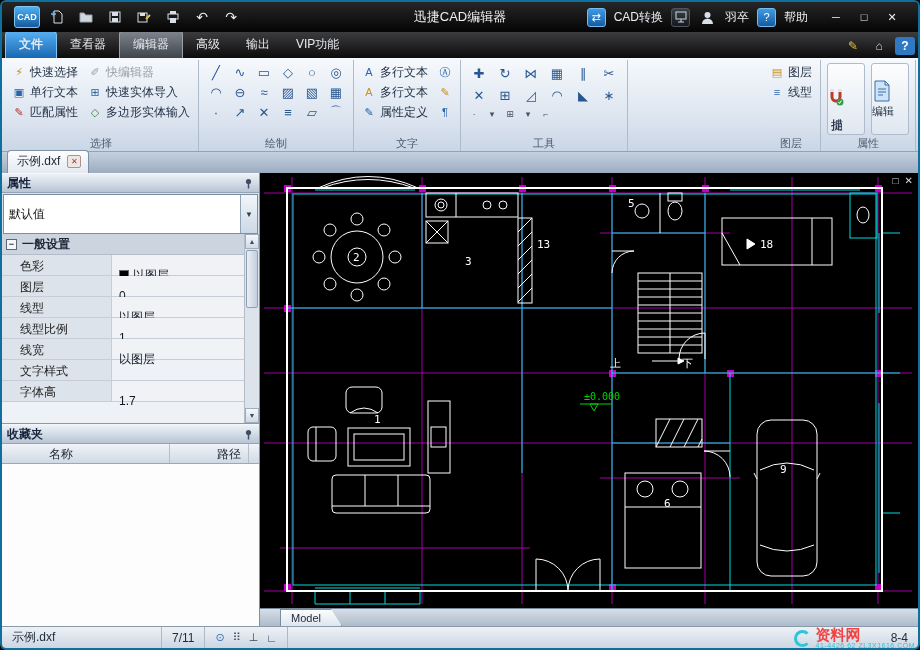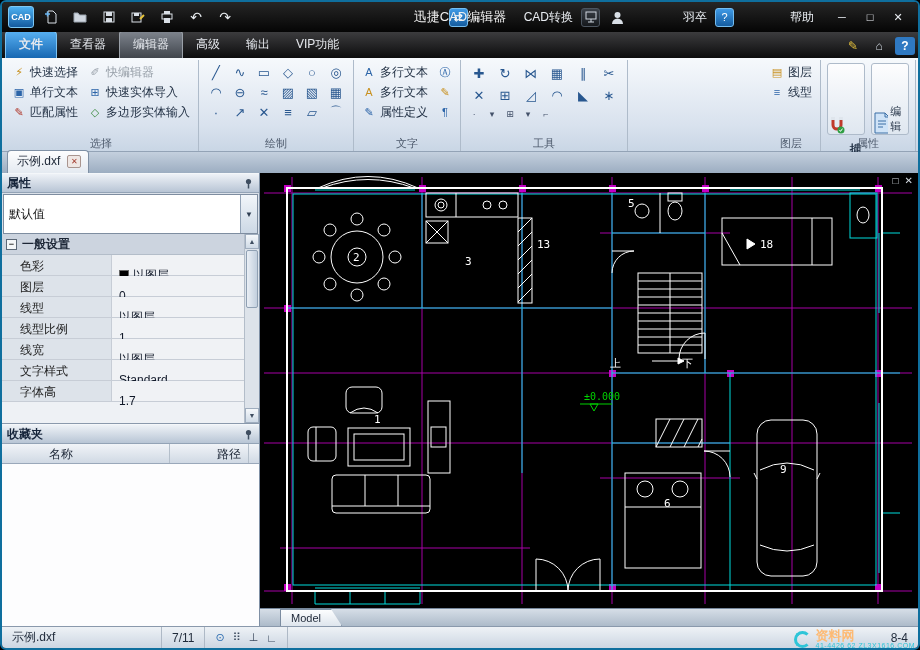--- a/index.html
+++ b/index.html
@@ -3,33 +3,33 @@
 <meta charset="utf-8">
 <style>
   * { margin:0; padding:0; box-sizing:border-box; }
   html,body { width:920px; height:650px; overflow:hidden; background:#000;
               font-family:"Liberation Sans","DejaVu Sans",sans-serif; }
   .window { width:920px; height:650px; display:flex; flex-direction:column;
             border:2px solid #0f6f9e; border-radius:6px; overflow:hidden; background:#0a0a0a; }
 
   
   .titlebar { height:30px; background:linear-gradient(#262626,#050505); display:flex;
-              align-items:center; gap:5px; padding:0 6px; position:relative; flex:none; }
+              align-items:center; gap:5px; padding:0 12px; position:relative; flex:none; }
   .cad-logo { width:26px; height:22px; border-radius:3px; background:linear-gradient(#4db1f2,#145a9e);
               color:#fff; font-size:9px; font-weight:bold; display:flex; align-items:center;
               justify-content:center; border:1px solid #7cc8f5; }
   .tb-btn { width:24px; height:22px; display:flex; align-items:center; justify-content:center;
             border-radius:3px; color:#e8ecf0; font-size:14px; }
   .tb-title { position:absolute; left:50%; transform:translateX(-50%); color:#f0f0f0; font-size:13px; }
   .tb-right { margin-left:auto; display:flex; align-items:center; gap:8px; }
   .chip-icon { width:19px; height:19px; border-radius:3px; display:flex; align-items:center;
                justify-content:center; font-size:11px; color:#fff; }
   .chip-blue { background:linear-gradient(#3f9ae6,#155c9f); border:1px solid #74bdf0; }
   .chip-dark { background:linear-gradient(#3a4048,#15181c); border:1px solid #4c555f; }
-  .tb-text { color:#e9edf2; font-size:12px;margin-left:48px; }
+  .tb-text { color:#e9edf2; font-size:12px; }
   .winctl { display:flex; margin-left:6px; }
   .winctl span { width:28px; height:20px; display:flex; align-items:center; justify-content:center;
                  color:#e9edf2; font-size:11px; }
 
   
   .menubar { height:26px; background:linear-gradient(#3c3c3e,#0c0c0d); display:flex;
              align-items:flex-end; padding:0 3px; flex:none; }
   .mtab { padding:4px 13px 5px; color:#e6e9ee; font-size:12px; }
   .mtab-file { background:linear-gradient(#56aef0,#1767b2); border:1px solid #7ec4f4;
                border-bottom:none; border-radius:4px 4px 0 0; font-weight:bold; }
@@ -56,21 +56,21 @@
   .c-green{color:#3b8a3f} .c-gray{color:#9aa2ab}
   .rbtn.disabled { color:#98a0a9; }
   .draw-grid { display:grid; grid-template-columns:repeat(6,24px); grid-auto-rows:20px; }
   .draw-grid span { display:flex; align-items:center; justify-content:center; font-size:13px;
                     color:#28578f; border-radius:2px; }
   .tool-grid { display:grid; grid-template-columns:repeat(6,26px); grid-auto-rows:22px; }
   .tool-grid span { display:flex; align-items:center; justify-content:center; font-size:13px; color:#28578f; }
   .tool-mini { display:flex; gap:2px; height:15px; }
   .tool-mini span { width:16px; display:flex; align-items:center; justify-content:center;
                     font-size:9px; color:#44526a; }
-  .bigbtn { width:38px; display:flex; flex-direction:row; align-items:flex-end; justify-content:center;
+  .bigbtn { width:38px; display:flex; flex-direction:column; align-items:flex-start; justify-content:center;
             gap:2px; border:1px solid #aebbca; border-radius:3px; margin:1px;
             background:linear-gradient(#fdfdfe,#dfe7f0); }
   .bigbtn .vtext { writing-mode:vertical-rl; text-orientation:upright; font-size:12px; color:#1e2d41; letter-spacing:1px; }
   .bigbtn .htext { font-size:11px; color:#1e2d41; }
   .grp-right { margin-left:auto; }
 
   
   .doctab-bar { height:21px; background:linear-gradient(#c4d0de,#9cadc1); display:flex;
                 align-items:flex-end; padding-left:5px; flex:none; }
   .doctab { display:flex; align-items:center; gap:7px; background:linear-gradient(#fdfdfe,#e4eaf1);
@@ -141,21 +141,21 @@
   .ind { font-size:11px; color:#3c4a5e; }
   .ind.blue { color:#2b6cb0; }
   .status-spring { flex:1; }
 
   
   .watermark { position:absolute; right:5px; bottom:1px; display:flex; align-items:center; gap:5px;
                z-index:9; pointer-events:none; }
   .wm-logo { width:17px; height:17px; border:3px solid #2ec5d8; border-right-color:transparent;
              border-radius:50%; }
   .wm-col { display:flex; flex-direction:column; line-height:1; }
-  .wm-site { font-size:13px; font-weight:bold; color:#fdba74; }
+  .wm-site { font-size:15px; font-weight:bold; color:#ef4444; }
   .wm-sub { font-size:7px; color:#2ec5d8; letter-spacing:.5px; }
 </style>
 </head>
 <body>
 
 <div class="window">
 
   <div class="titlebar">
     <div class="cad-logo">CAD</div>
     <div class="tb-btn">
@@ -444,21 +444,20 @@
           <div class="prop-row">
             <span class="prop-label">线型比例</span>
             <span class="prop-value">1</span>
           </div>
           <div class="prop-row">
             <span class="prop-label">线宽</span>
             <span class="prop-value">以图层</span>
           </div>
           <div class="prop-row">
             <span class="prop-label">文字样式</span>
-            <span class="prop-value">Standard</span>
           </div>
           <div class="prop-row">
             <span class="prop-label">字体高</span>
             <span class="prop-value">1.7</span>
           </div>
         </div>
         <div class="vscroll">
           <span class="scroll-btn">▲</span>
           <span class="scroll-thumb"></span>
           <span class="scroll-track"></span>

